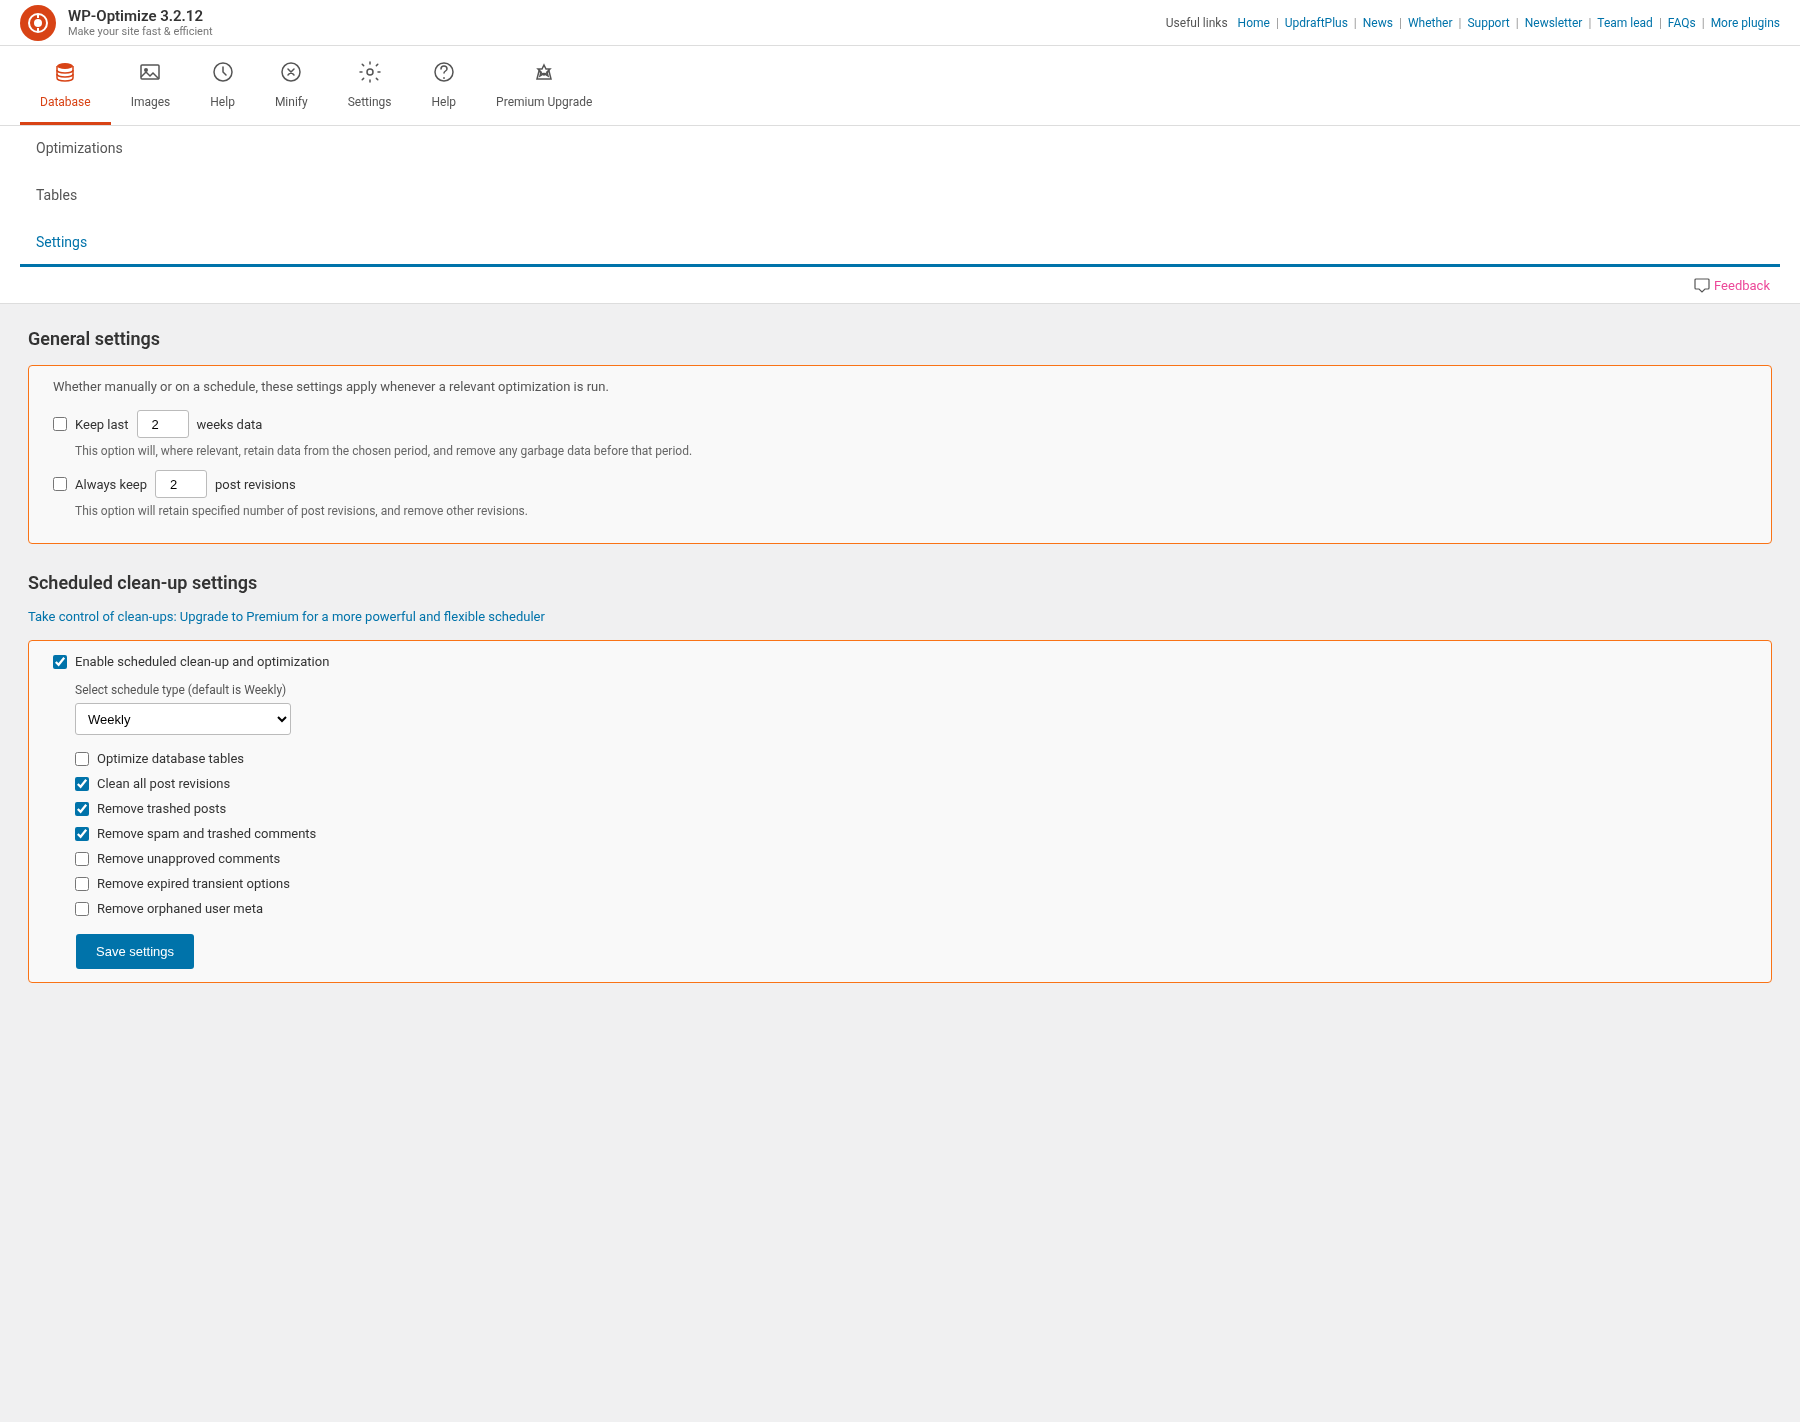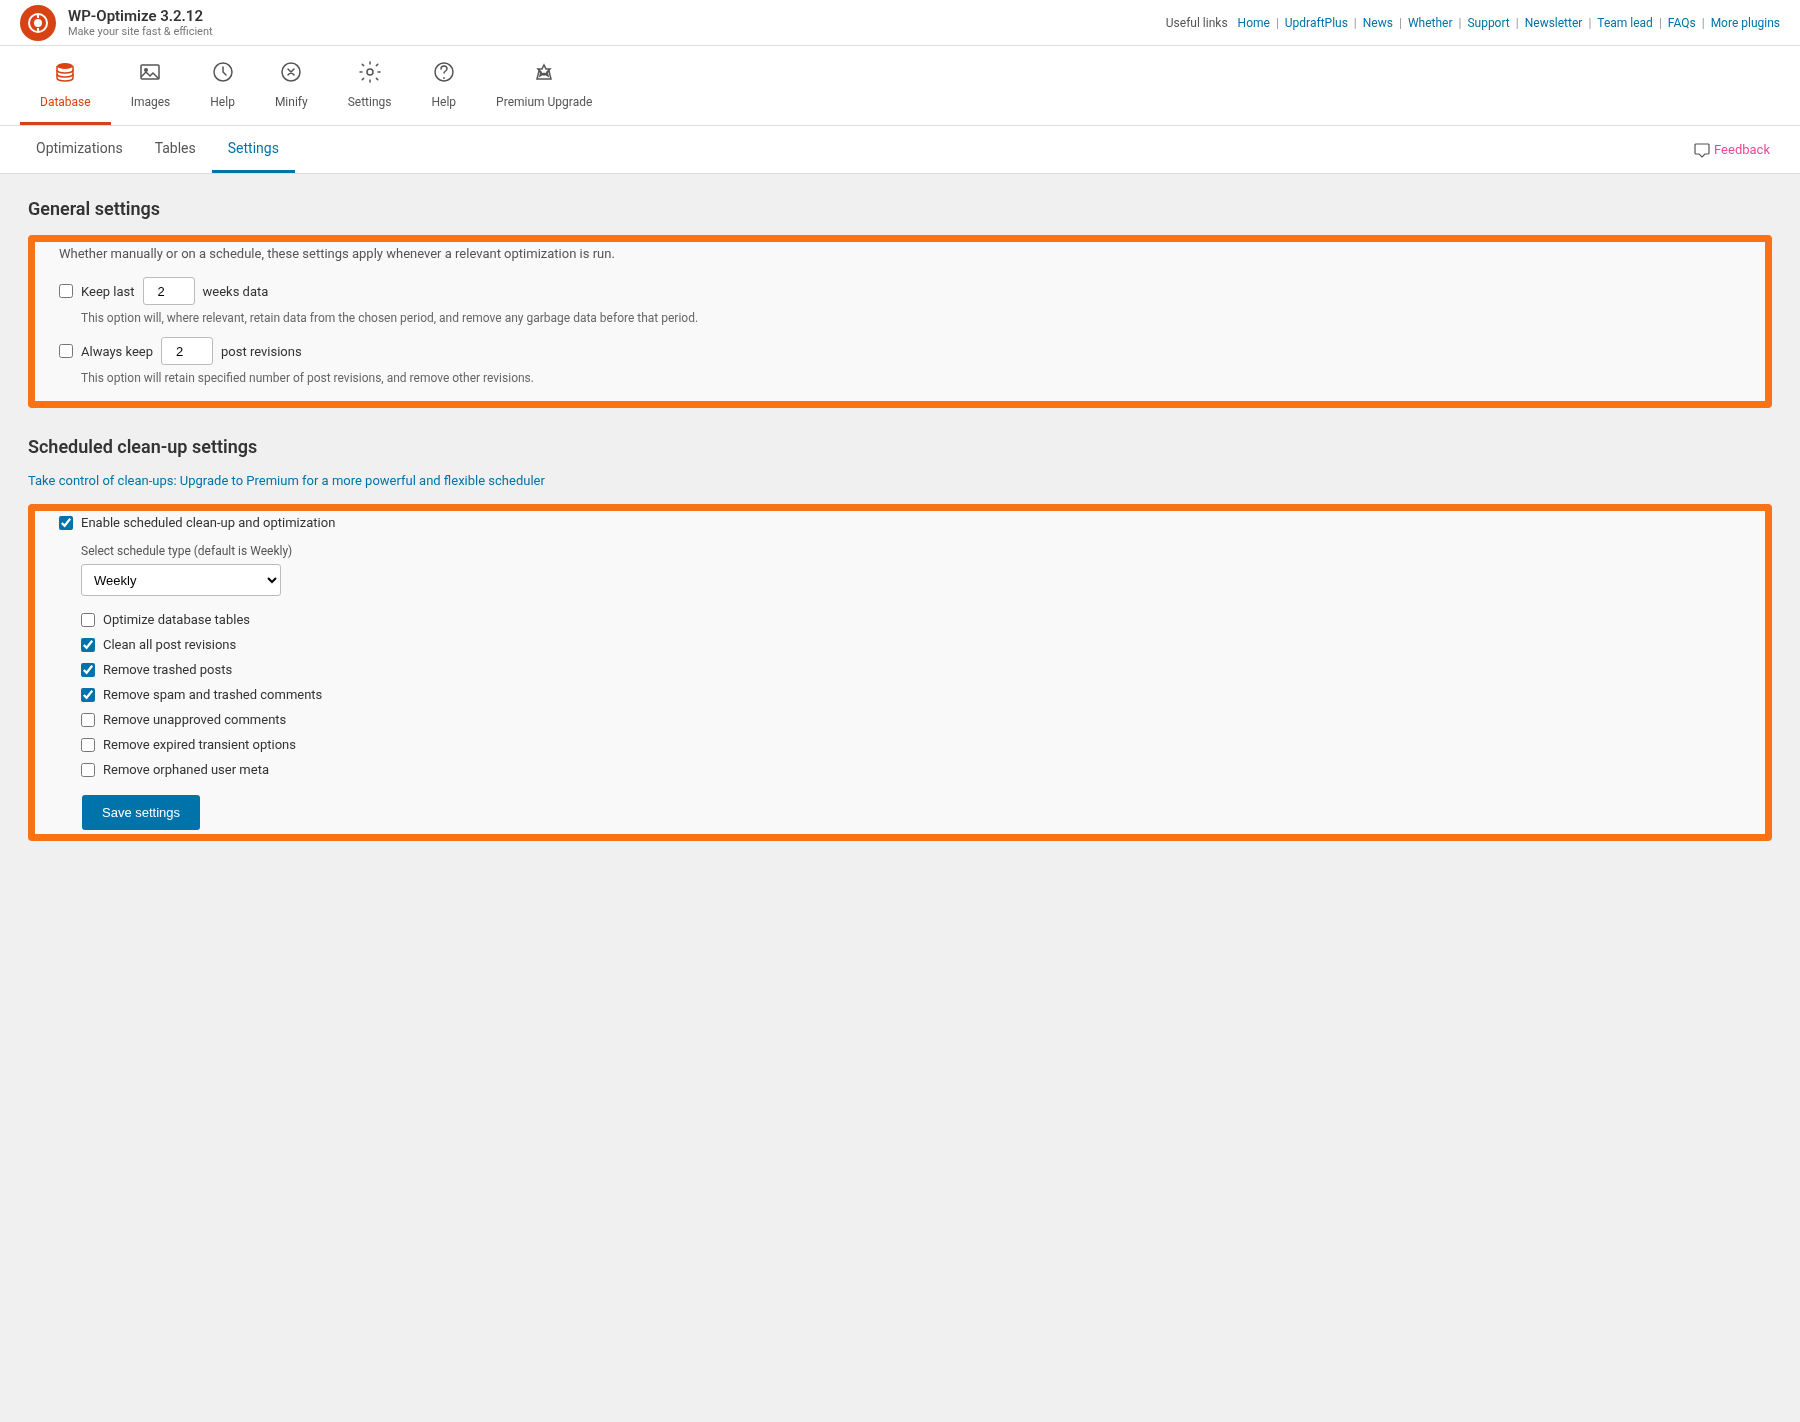--- a/index.html
+++ b/index.html
@@ -16,47 +16,47 @@
     .useful-links-label { color: #555; margin-right: 6px; }
 
     
     .nav-bar { background: #fff; border-bottom: 1px solid #ddd; display: flex; align-items: stretch; padding: 0 20px; height: 80px; }
     .nav-item { display: flex; flex-direction: column; align-items: center; justify-content: center; padding: 0 20px; cursor: pointer; color: #555; font-size: 12px; gap: 6px; border-bottom: 3px solid transparent; text-decoration: none; }
     .nav-item.active { border-bottom-color: #d84315; color: #d84315; }
     .nav-item .nav-icon { font-size: 22px; }
 
     
     .content-area { padding: 0; background: #fff; }
-    .tab-bar { background: #fff; border-bottom: 1px solid #ddd; padding: 0 20px; display: flex; align-items: stretch; }
+    .tab-bar { background: #fff; border-bottom: 1px solid #ddd; padding: 0 20px; display: flex; align-items: stretch; flex-direction: column; }
     .tab-item { padding: 14px 16px; cursor: pointer; color: #555; font-size: 14px; border-bottom: 3px solid transparent; }
     .tab-item.active { color: #0073aa; border-bottom-color: #0073aa; }
     .tab-bar-right { margin-left: auto; display: flex; align-items: center; }
     .feedback-link { color: #ec4899; text-decoration: none; font-size: 13px; display: flex; align-items: center; gap: 4px; padding: 10px; }
 
     
     .main-content { padding: 24px 28px; background: #f0f0f1; min-height: calc(1422px - 200px); }
 
     
     .section-title { font-size: 18px; font-weight: 600; color: #333; margin-bottom: 16px; }
-    .section-card { background: #f9f9f9; border: 7px solid #f97316; border-radius: 4px; padding: 4px 24px; margin-bottom: 28px; }
+    .section-card { background: #f9f9f9; border: 1px solid #f97316; border-radius: 4px; padding: 13px 24px; margin-bottom: 28px; }
 
     
     .settings-desc { color: #555; margin-bottom: 16px; font-size: 13px; }
     .option-row { display: flex; align-items: center; gap: 8px; margin-bottom: 6px; flex-wrap: wrap; }
     .option-row input[type="checkbox"] { width: 14px; height: 14px; cursor: pointer; accent-color: #0073aa; }
     .option-row label { font-size: 13px; color: #333; }
     .number-input { width: 52px; height: 28px; border: 1px solid #bbb; border-radius: 3px; padding: 2px 6px; font-size: 13px; text-align: center; }
     .option-hint { font-size: 12px; color: #666; margin-left: 22px; margin-bottom: 12px; }
     .link-blue { color: #0073aa; text-decoration: none; }
 
     
     .upgrade-link { display: inline-block; color: #0073aa; font-size: 13px; text-decoration: none; margin-bottom: 16px; }
 
     .schedule-label { font-size: 12px; color: #555; margin-bottom: 6px; margin-left: 22px; }
-    .schedule-select { display: block; margin-left: 22px; margin-bottom: 16px; width: 200px; height: 32px; border: 1px solid #bbb; border-radius: 3px; padding: 4px 8px; font-size: 13px; background: #fff; cursor: pointer; }
+    .schedule-select { display: block; margin-left: 22px; margin-bottom: 16px; width: 216px; height: 32px; border: 1px solid #bbb; border-radius: 3px; padding: 4px 8px; font-size: 13px; background: #fff; cursor: pointer; }
 
     .checkbox-option { display: flex; align-items: center; gap: 8px; margin-left: 22px; margin-bottom: 10px; font-size: 13px; color: #333; }
     .checkbox-option input[type="checkbox"] { width: 14px; height: 14px; cursor: pointer; accent-color: #0073aa; }
 
     
     .save-btn { background: #0073aa; color: white; border: none; padding: 10px 20px; font-size: 13px; border-radius: 3px; cursor: pointer; font-weight: 500; margin-top: 8px; margin-left: 23px; }
 
     
     .pipe { margin: 0 2px; color: #999; }
   </style>

